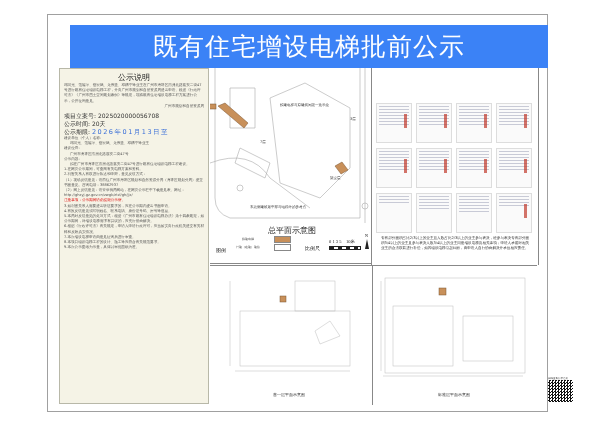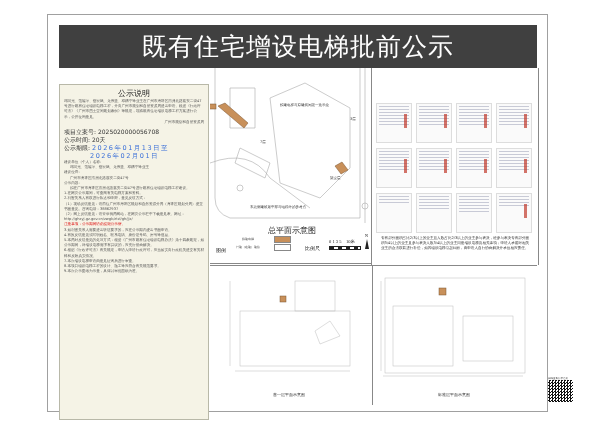--- a/index.html
+++ b/index.html
@@ -1,19 +1,19 @@
 <!DOCTYPE html>
 <html><head>
 <meta charset="utf-8">
 <style>
   html,body{margin:0;padding:0;}
   body{width:600px;height:423px;background:#ffffff;position:relative;overflow:hidden;font-family:"DejaVu Sans",sans-serif;}
   .frame{position:absolute;left:47px;top:14px;width:499px;height:396px;border:1px solid #a0a0a0;background:#fff;}
-  .header{position:absolute;left:59px;top:25px;width:478px;height:43px;background:#404040;color:#fff;text-align:center;font-size:25px;line-height:43px;letter-spacing:1px;}
-  .left{position:absolute;left:59px;top:84px;width:150px;height:336px;background:#f5f3e6;border:1px solid #b8b8a8;box-sizing:border-box;overflow:hidden;}
+  .header{position:absolute;left:70px;top:25px;width:478px;height:43px;background:#3b82f6;color:#fff;text-align:center;font-size:25px;line-height:43px;letter-spacing:1px;}
+  .left{position:absolute;left:59px;top:68px;width:150px;height:336px;background:#f5f3e6;border:1px solid #b8b8a8;box-sizing:border-box;overflow:hidden;}
   .left .ttl{text-align:center;font-size:8px;margin-top:3px;color:#222;}
   .left p{margin:0;padding:0 4px;font-size:3.6px;line-height:5.2px;color:#555;}
   .left .big{font-size:6px;line-height:8px;color:#333;}
   .left .date{font-size:6.5px;line-height:8px;color:#3a6fd8;letter-spacing:1.5px;}
   .left .red{color:#d00;}
   .left .sign{text-align:right;}
   .sitemap{position:absolute;left:210px;top:68px;width:161px;height:190px;background:#fff;overflow:hidden;}
   .legend{position:absolute;left:210px;top:225px;width:161px;height:40px;font-family:Liberation Serif, serif;}
   .rightdocs{position:absolute;left:371px;top:68px;width:166px;height:197px;border-left:1px solid #888;border-right:1px solid #888;background:#fff;}
   .thumb{position:absolute;width:34px;height:38px;border:1px solid #ddd;background:#fafafa;}
@@ -36,21 +36,20 @@
 
 <div class="header">既有住宅增设电梯批前公示</div>
 
 <div class="left">
   <div class="ttl">公示说明</div>
   <p>邓同光、范耀琴、詹宏斌、龙伟坚、邓穗宁等业主在广州市海珠区南洲北路荔安二街47号进行既有住宅增设电梯工程，并向广州市规划和自然资源局提出申请。根据《行政许可法》《广州市国土空间规划条例》等规定，现将既有住宅增设电梯工程方案进行公示，公开征询意见。</p>
   <p class="sign">广州市规划和自然资源局</p>
   <p class="big" style="margin-top:3px"><span>项目立案号:</span> <span>2025020000056708</span></p>
   <p class="big"><span>公示时间:</span> <span>20天</span></p>
   <p class="big"><span>公示期限:</span> <span class="date">2026年01月13日至</span></p>
-  <p class="date" style="padding-left:30px">2026年02月01日</p>
   <p>建设单位（个人）名称:</p>
   <p style="padding-left:10px">邓同光、范耀琴、詹宏斌、龙伟坚、邓穗宁等业主</p>
   <p>建设位置:</p>
   <p style="padding-left:10px">广州市海珠区南洲北路荔安二街47号</p>
   <p>公示内容:</p>
   <p style="padding-left:10px">拟在广州市海珠区南洲北路荔安二街47号进行既有住宅增设电梯工程建设。</p>
   <p>1.在网页公示期间，可查阅有关电梯方案和资料。</p>
   <p>2.利害关系人有权进行陈述和申辩，意见反馈方式：</p>
   <p>（1）现场反馈意见：请前往广州市海珠区规划和自然资源分局（海珠区规划分局）提交书面意见。咨询电话：38862937</p>
   <p>（2）网上反馈意见：请登录我局网站，在网页公示栏中下载意见表。网址：http://ghzyj.gz.gov.cn/zwgk/ztzl/gh/jjz/</p>

